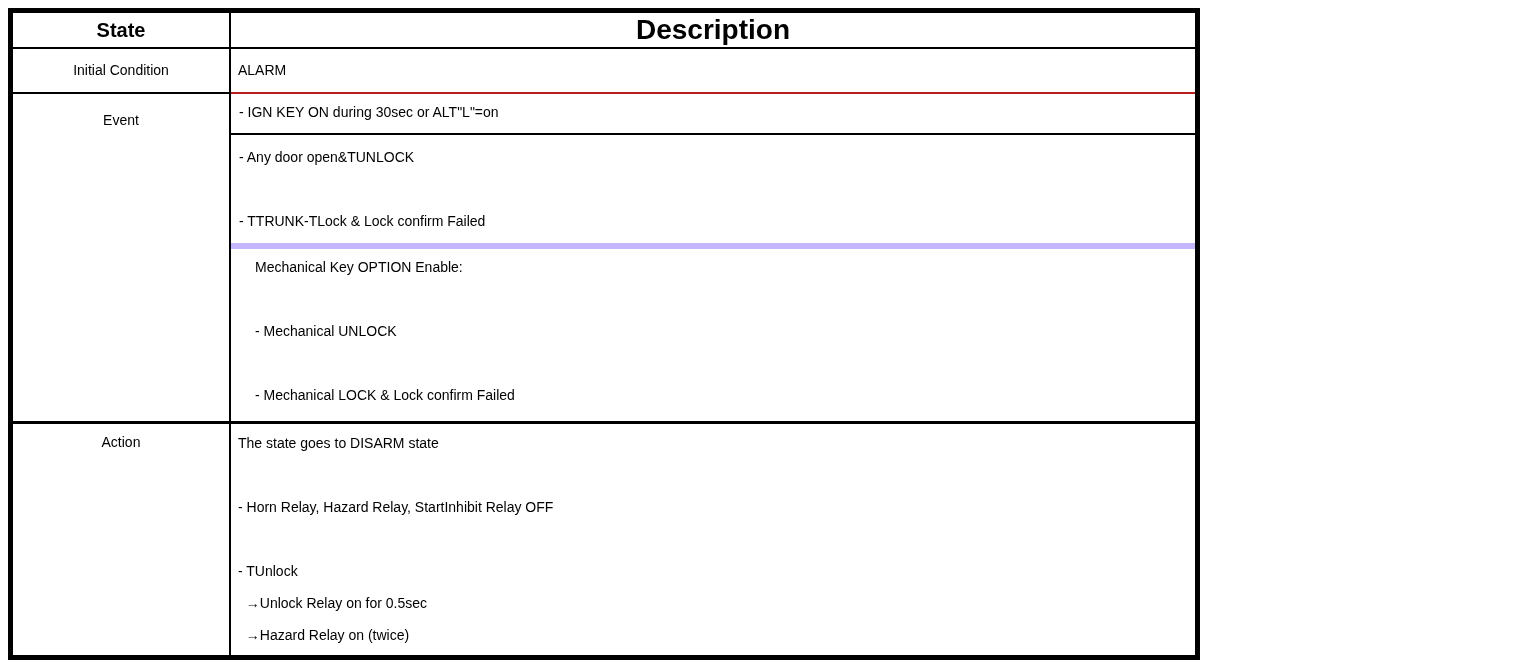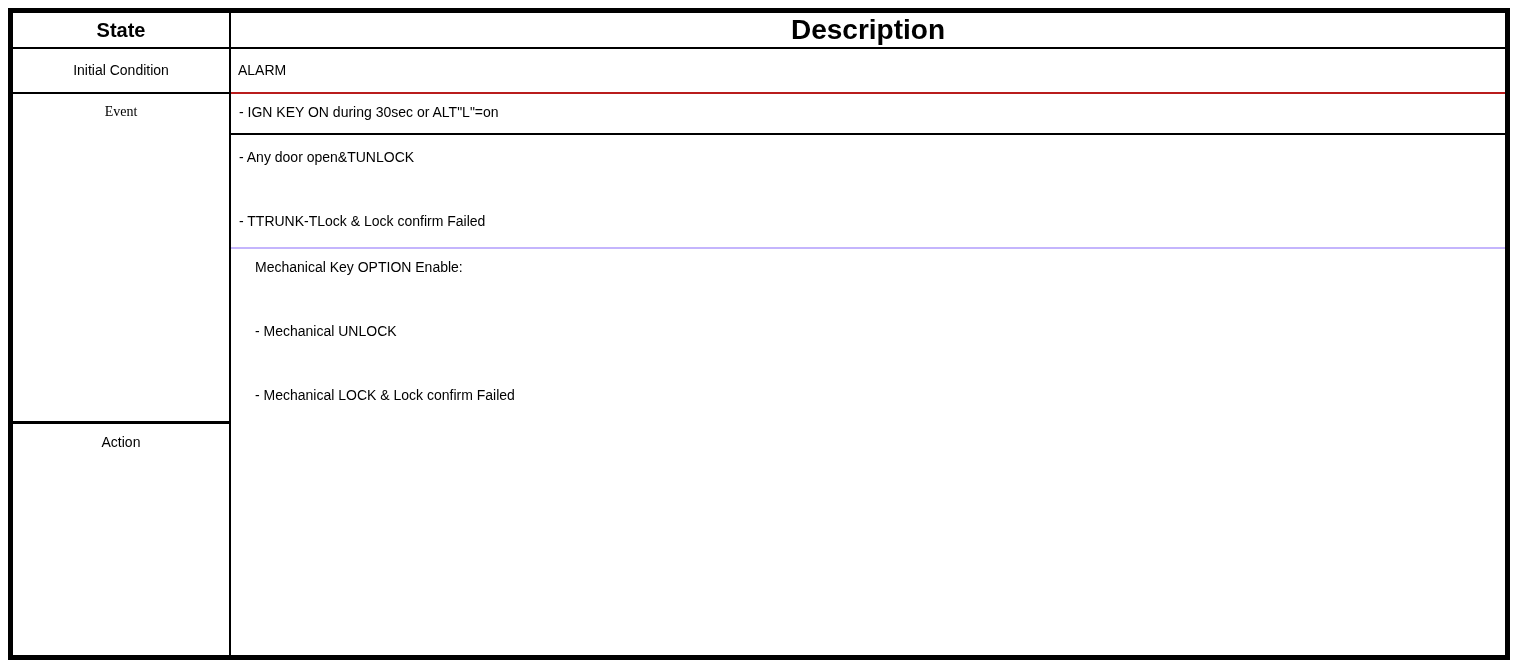--- a/index.html
+++ b/index.html
@@ -7,21 +7,21 @@
     width: 1520px; height: 666px;
     background: #ffffff;
     font-family: "Liberation Sans", sans-serif;
     color: #000000;
     overflow: hidden;
   }
   .page { position: relative; width: 1520px; height: 666px; background: #ffffff; }
 
   .tbl {
     position: absolute; left: 8px; top: 8px;
-    width: 1502px; height: 652px;
+    width: 1192px; height: 652px;
     border: 5px solid #000;
     background: #fff;
     display: grid;
     grid-template-columns: 218px 1fr;
     grid-template-rows: 36px 45px 41px 114px 172px 1fr;
   }
 
   .cell {
     font-size: 14px;
     line-height: 32px;
@@ -54,30 +54,30 @@
   .ic-value {
     grid-column: 2; grid-row: 2;
     border-bottom: 2px solid #b91c1c;
     padding: 5px 6px 0 7px;
   }
 
   
   .ev-label {
     grid-column: 1; grid-row: 3 / span 3;
     border-right: 2px solid #000;
-    text-align: center; padding-top: 2px; font-family: Liberation Serif, serif;
+    text-align: center; padding-top: 10px;
   }
   .ev1 {
     grid-column: 2; grid-row: 3;
     border-bottom: 2px solid #000;
     padding: 2px 6px 0 8px;
   }
   .ev2 {
     grid-column: 2; grid-row: 4;
-    border-bottom: 2px solid #c4b5fd;
+    border-bottom: 6px solid #c4b5fd;
     padding: 6px 6px 0 8px;
   }
   .ev3 {
     grid-column: 2; grid-row: 5;
     padding: 2px 6px 0 7px;
     margin-left: 17px;
   }
 
   
   .act-label {
@@ -119,15 +119,22 @@
 - TTRUNK-TLock &amp; Lock confirm Failed</div>
 
     <div class="cell ev3">Mechanical Key OPTION Enable:
 
 - Mechanical UNLOCK
 
 - Mechanical LOCK &amp; Lock confirm Failed</div>
 
     <div class="cell act-label">Action</div>
 
+    <div class="cell act-cell">The state goes to DISARM state
+
+- Horn Relay, Hazard Relay, StartInhibit Relay OFF
+
+- TUnlock
+  →Unlock Relay on for 0.5sec
+  →Hazard Relay on (twice)</div>
 
   </div>
 </div>
 
 </body></html>

